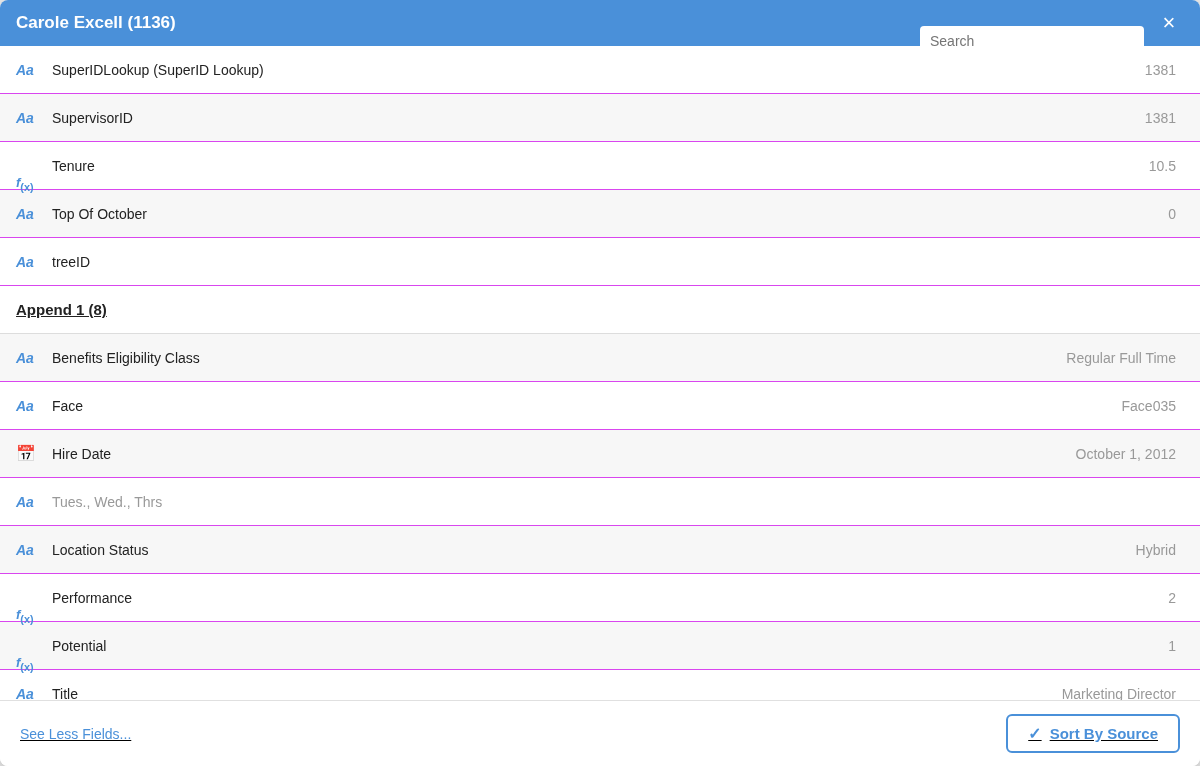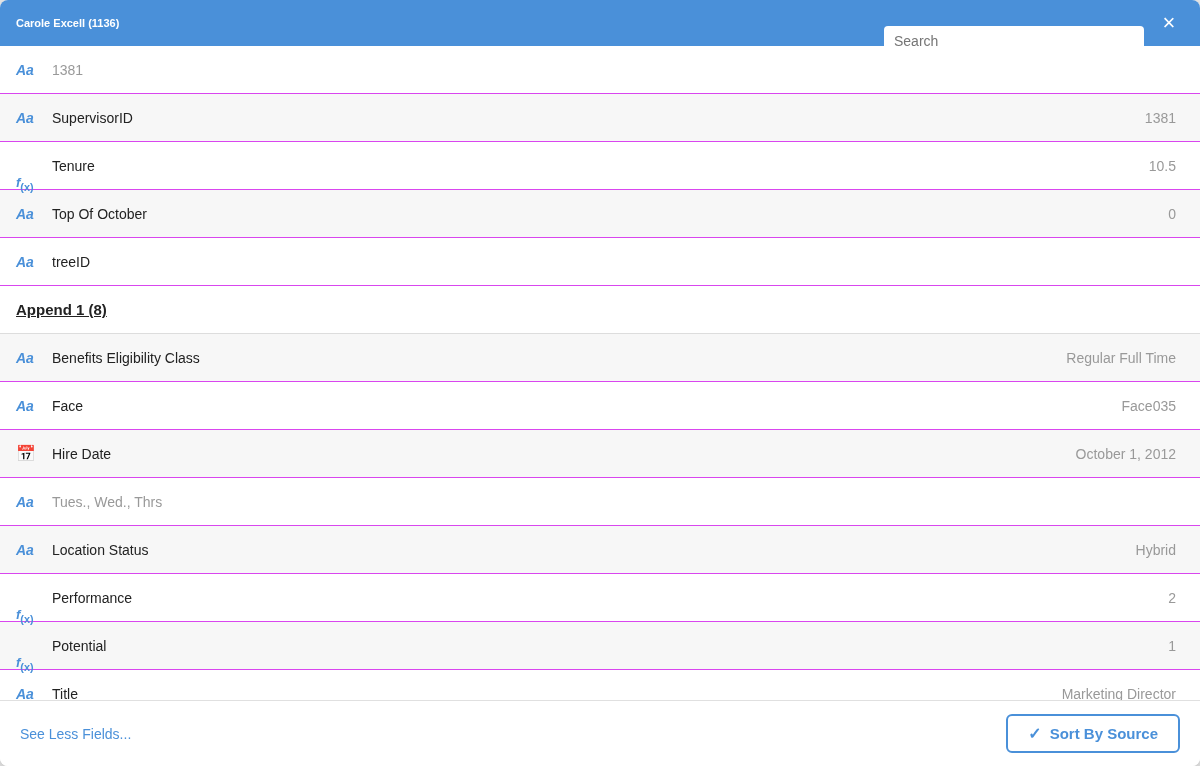--- a/index.html
+++ b/index.html
@@ -28,34 +28,34 @@
       color: white;
       padding: 0 16px;
       height: 46px;
       display: flex;
       align-items: center;
       justify-content: space-between;
       flex-shrink: 0;
     }
 
     .header-title {
-      font-size: 11px;
+      font-size: 17px;
       font-weight: 600;
       color: white;
     }
 
     .header-right {
       display: flex;
       align-items: center;
       gap: 10px;
     }
 
     .search-input {
       height: 30px;
-      width: 260px;
+      width: 224px;
       border: none;
       border-radius: 4px;
       padding: 0 10px;
       font-size: 14px;
       outline: none;
       background: white;
       margin-top: 36px;
     }
 
     .close-btn {
@@ -146,20 +146,21 @@
 
     .footer {
       height: 66px;
       display: flex;
       align-items: center;
       justify-content: space-between;
       padding: 0 20px;
       background: #fff;
       border-top: 1px solid #e0e0e0;
       flex-shrink: 0;
+      text-decoration: underline;
     }
 
     .see-less-link {
       color: #4a90d9;
       font-size: 14px;
       font-weight: 500;
       cursor: pointer;
       text-decoration: none;
       background: none;
       border: none;
@@ -197,20 +198,21 @@
     </div>
   </div>
 
   <div class="content">
 
     <div id="fields-list">
         <div class="field-row" style="background: rgb(255, 255, 255);">
         <div class="type-icon">
             <span class="icon-aa">Aa</span>
           </div>
+        <div class="field-name">SuperIDLookup (SuperID Lookup)</div>
         <div class="field-value">1381</div>
       </div>
         <div class="field-row" style="background: rgb(247, 247, 247);">
         <div class="type-icon">
             <span class="icon-aa">Aa</span>
           </div>
         <div class="field-name">SupervisorID</div>
         <div class="field-value">1381</div>
       </div>
         <div class="field-row" style="background: rgb(255, 255, 255);">

